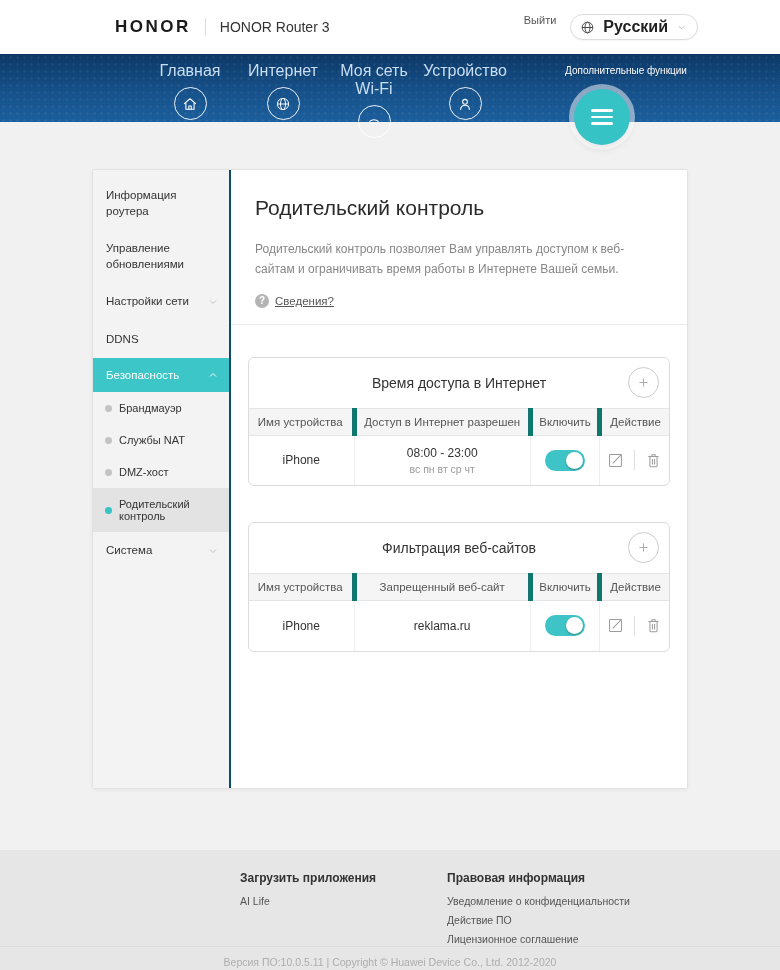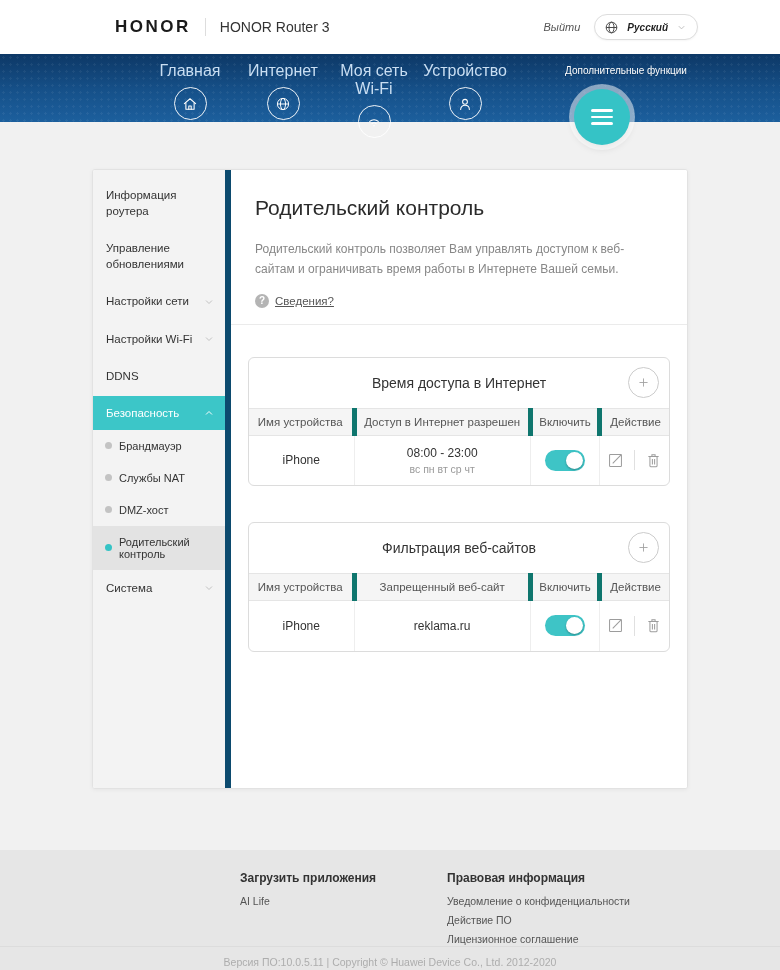--- a/index.html
+++ b/index.html
@@ -14,28 +14,28 @@
 
   
   .header {
     height:54px; background:#fff;
     display:flex; align-items:center;
     padding:0 82px 0 115px;
   }
   .logo { font-weight:bold; font-size:17px; letter-spacing:2.5px; color:#1a1a1a; }
   .logo-divider { width:1px; height:18px; background:#ddd; margin:0 14px; }
   .product-name { font-size:14px; color:#333; }
-  .header-right { margin-left:auto; display:flex; align-items:center;font-style:italic; }
+  .header-right { margin-left:auto; display:flex; align-items:flex-start; }
   .logout { font-size:11px; color:#555; margin-right:14px; cursor:pointer; }
   .lang-pill {
     height:26px; border:1px solid #ddd; border-radius:14px; background:#fff;
     display:flex; align-items:center; gap:8px; padding:0 10px 0 9px;
     box-shadow:0 1px 2px rgba(0,0,0,0.04); cursor:pointer;
   }
-  .lang-pill .lang-label { font-size:10px; font-weight:bold; color:#222; }
+  .lang-pill .lang-label { font-size:16px; font-weight:bold; color:#222; }
 
   
   .navbar {
     height:68px; position:relative; overflow:visible; z-index:5;
     background-image:
       radial-gradient(rgba(255,255,255,0.055) 1px, transparent 1.3px),
       linear-gradient(180deg,#0d3866 0%, #16518a 55%, #1c5f9d 100%);
     background-size:7px 7px, 100% 100%;
   }
   .nav-tab {
@@ -62,21 +62,21 @@
   .main-area { height:728px; position:relative; }
   .panel {
     position:absolute; left:92px; top:47px; width:596px; height:620px;
     background:#fff; border:1px solid #e2e2e2; border-radius:3px;
     box-shadow:0 1px 4px rgba(0,0,0,0.05);
     display:flex; overflow:hidden;
   }
 
   
   .sidebar {
-    width:138px; background:#f3f3f3; border-right:6px solid #0c4a6e;
+    width:138px; background:#f3f3f3; border-right:2px solid #0c4a6e;
     padding-top:7px; font-size:11.5px; color:#333; flex-shrink:0;
   }
   .side-item { padding:11px 22px 11px 13px; position:relative; line-height:1.35; cursor:pointer; }
   .side-item .chev { position:absolute; right:10px; top:50%; margin-top:-6px; opacity:0.55; }
   .side-section-open { background:#3cc6c8; color:#fff; padding:11px 22px 11px 13px; position:relative; cursor:pointer; }
   .side-section-open .chev { position:absolute; right:10px; top:50%; margin-top:-6px; opacity:0.95; }
   .sub-item { padding:10px 6px 10px 12px; display:flex; align-items:center; gap:7px; font-size:11px; cursor:pointer; }
   .sub-item .dot { width:7px; height:7px; border-radius:50%; background:#c3c3c3; flex-shrink:0; }
   .sub-item.active { background:#e3e3e3; }
   .sub-item.active .dot { background:#35c3c5; }
@@ -218,28 +218,20 @@
 
     <div class="sidebar">
       <div class="side-item">
         <span>Информация роутера</span>
       </div>
       <div class="side-item">
         <span>Управление обновлениями</span>
       </div>
       <div class="side-item">
         <span>Настройки сети</span>
-        <span class="chev">
-          <svg width="12" height="12" viewBox="0 0 24 24" fill="none" stroke="#999" stroke-width="2">
-              <path d="M6 9 l6 6 6-6"></path>
-            </svg>
-        </span>
-      </div>
-      <div class="side-item">
-        <span>Настройки Wi-Fi</span>
         <span class="chev">
           <svg width="12" height="12" viewBox="0 0 24 24" fill="none" stroke="#999" stroke-width="2">
               <path d="M6 9 l6 6 6-6"></path>
             </svg>
         </span>
       </div>
       <div class="side-item">
         <span>DDNS</span>
       </div>
       <div class="side-section-open">

